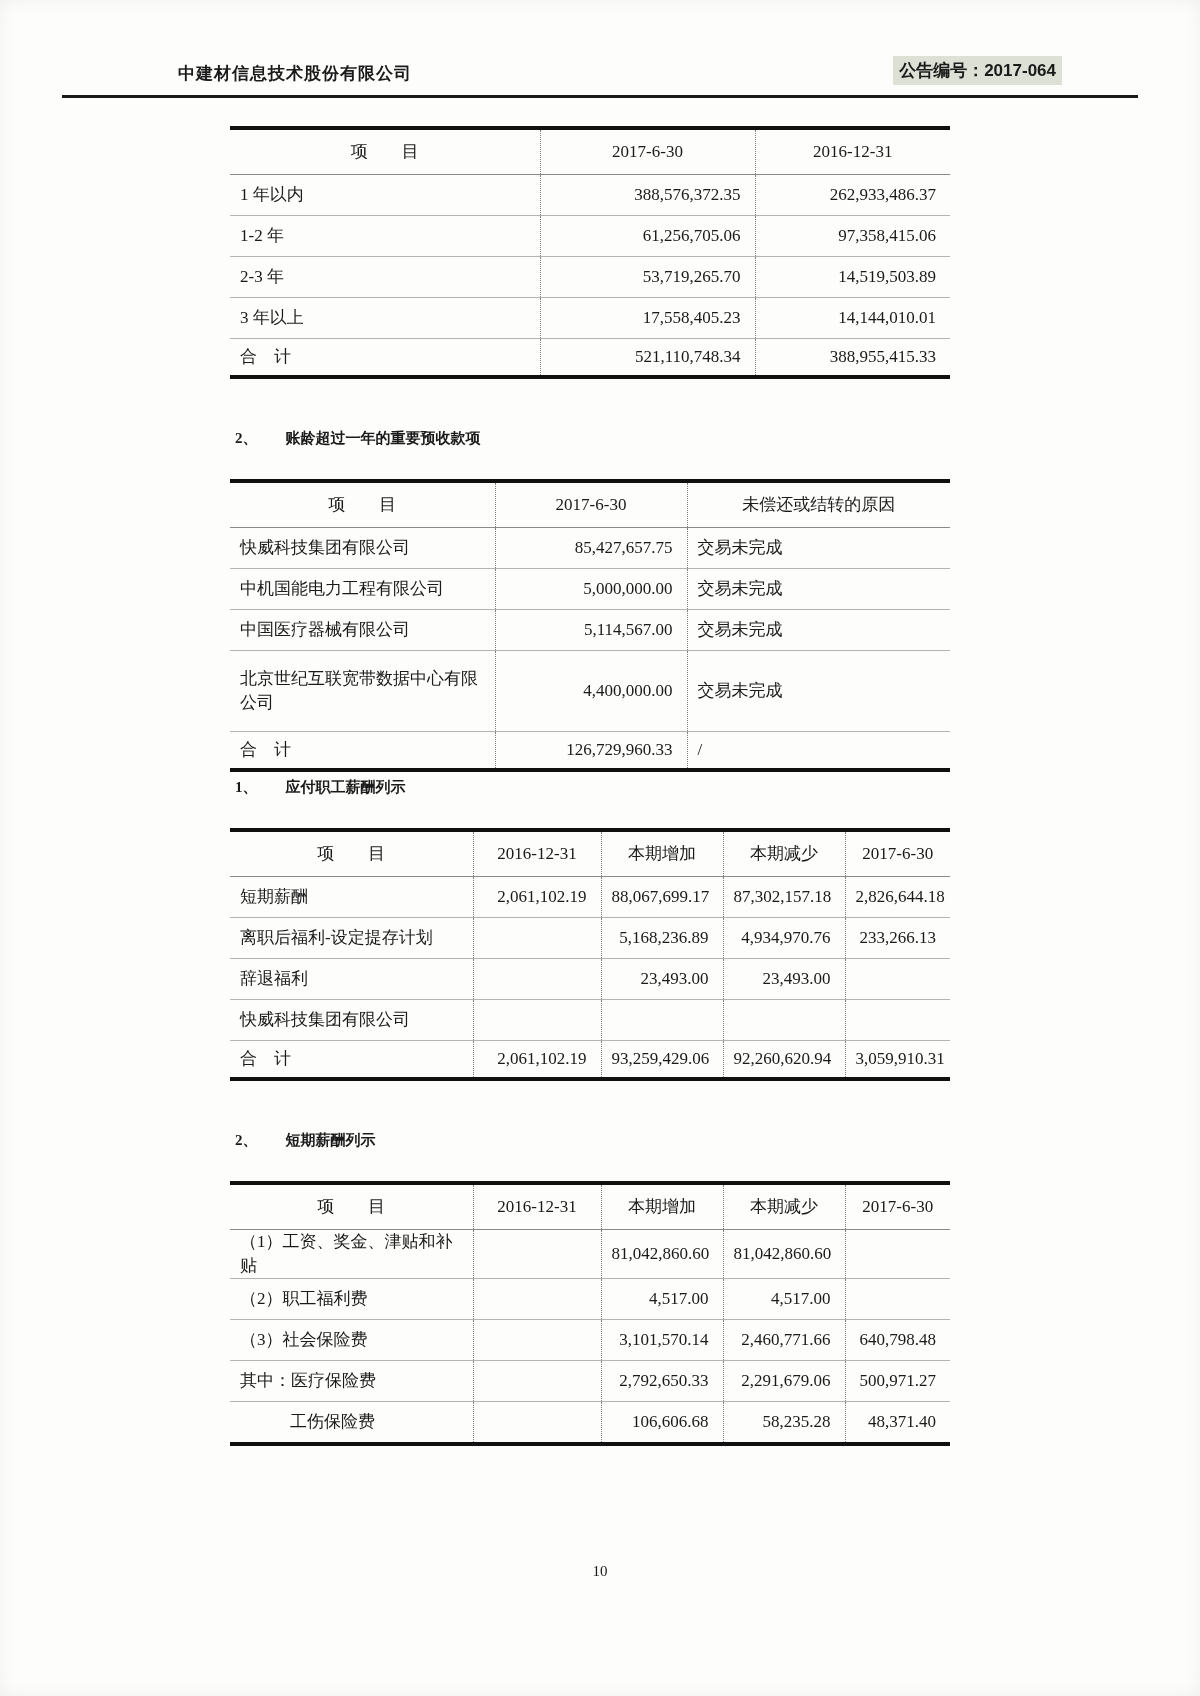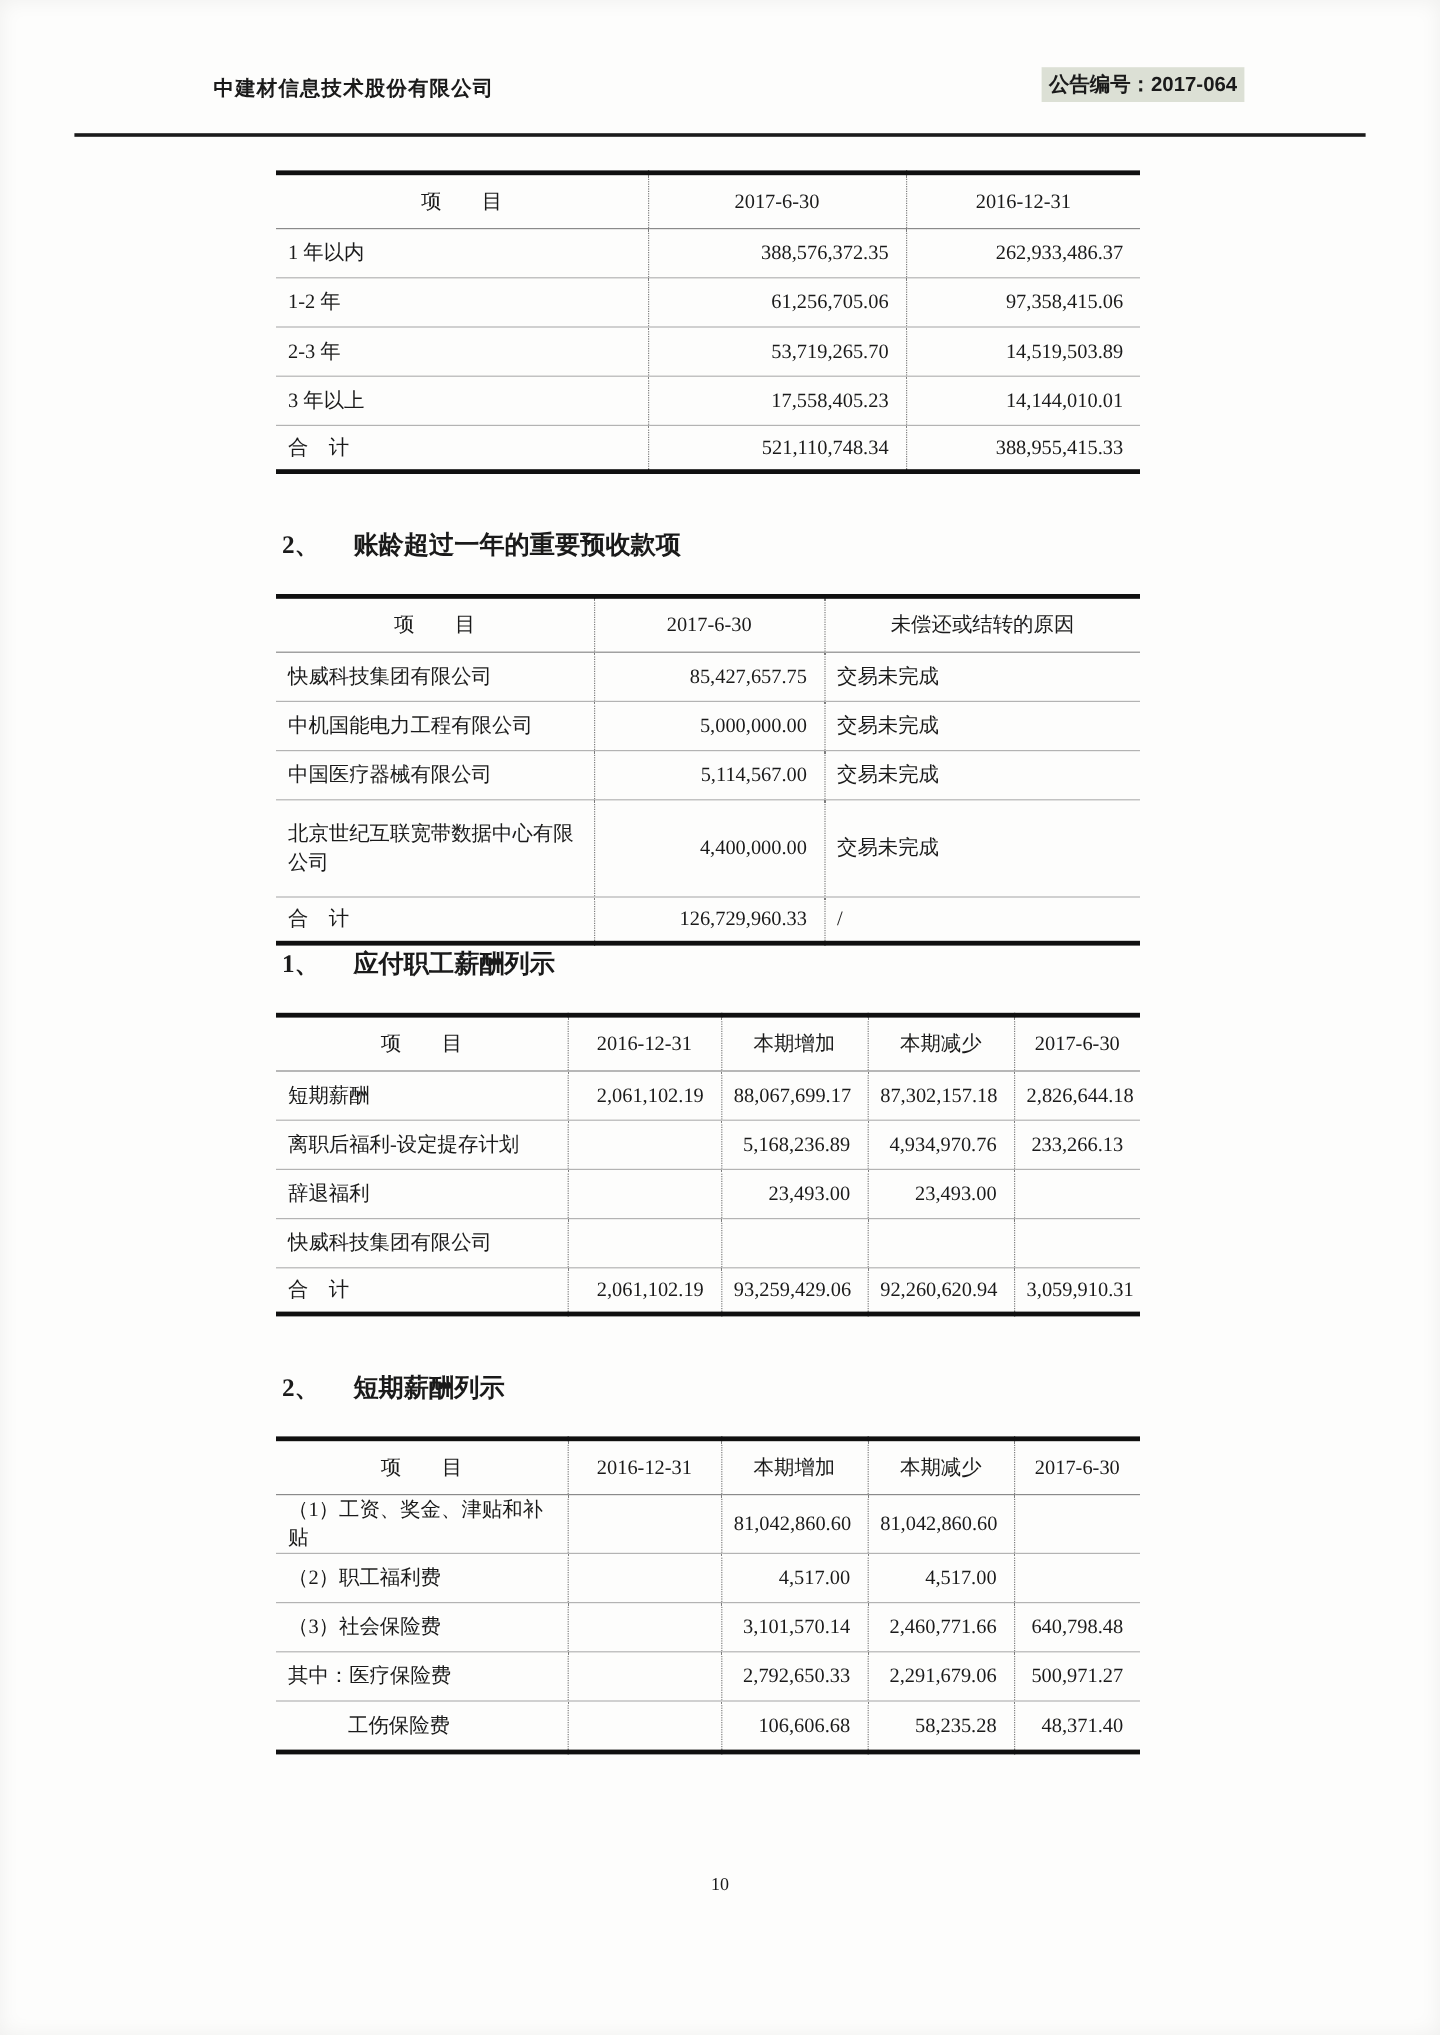--- a/index.html
+++ b/index.html
@@ -9,31 +9,31 @@
     margin:0 auto;
     background:#fdfdfc;
     box-shadow:inset 0 0 18px rgba(0,0,0,0.06);
     font-family:"Liberation Serif","DejaVu Serif",serif;
     color:#1a1a1a;
     overflow:hidden;
   }
   
   .hdr {
     margin:0 62px;
-    padding:56px 0 26px 0;
+    padding:56px 0 10px 0;
     border-bottom:3px solid #1b1b1b;
     display:flex; justify-content:space-between; align-items:flex-end;
     font-family:"Liberation Sans","DejaVu Sans",sans-serif;
   }
   .company { margin-left:116px; font-size:17px; font-weight:600; letter-spacing:1px; }
-  .notice  { margin-right:101px; font-size:17px; font-weight:600; background:#dce0d5; padding:3px 6px; }
+  .notice  { margin-right:76px; font-size:17px; font-weight:600; background:#dce0d5; padding:3px 6px; }
   
   .content { width:720px; margin-left:230px; }
   
-  .sec { font-weight:bold; font-size:21px; line-height:26px; }
+  .sec { font-weight:bold; font-size:15px; line-height:26px; }
   .sec .no { display:inline-block; margin-right:28px; }
   .h2-prepay   { margin:46px 0 12px 5px; }
   .h1-payroll  { margin:44px 0 0 -65px; font-size:20px; }
   .h1-payroll .no { margin-right:8px; }
   .h2-sub      { margin:2px 0 12px 5px; }
   
   table.t {
     width:720px; border-collapse:collapse; table-layout:fixed;
     border-top:4px solid #101010; border-bottom:4px solid #101010;
     font-size:17px;

